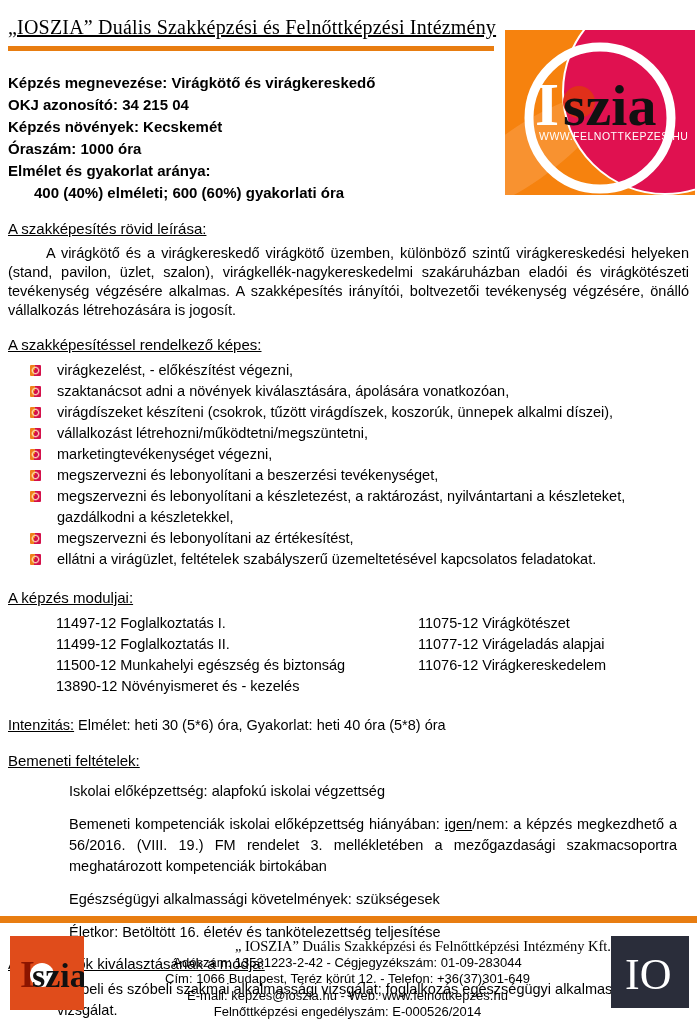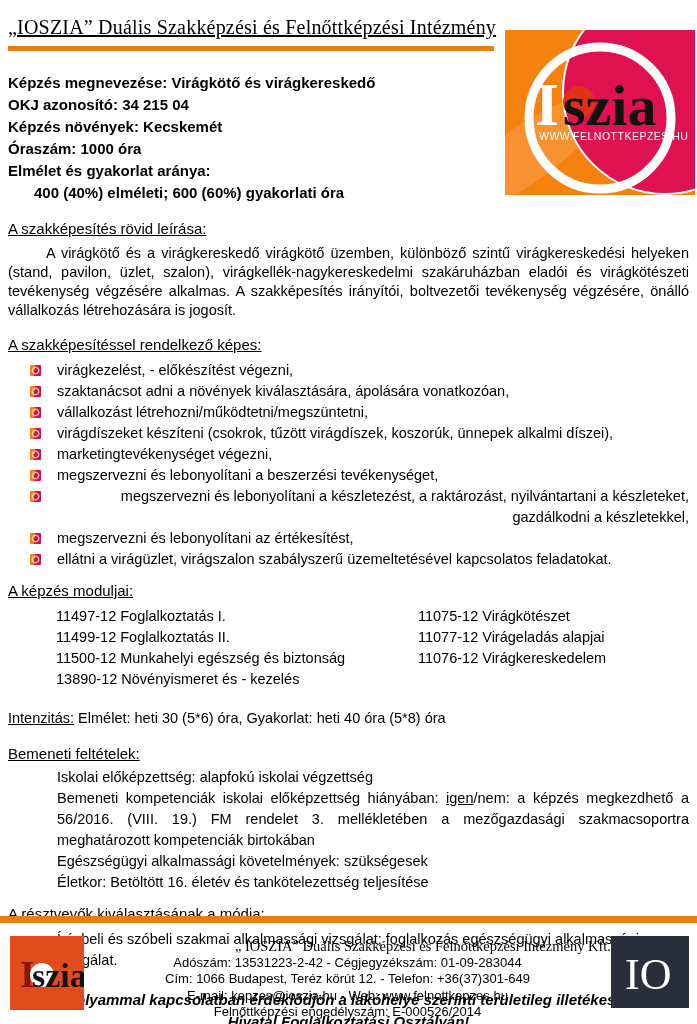--- a/index.html
+++ b/index.html
@@ -17,34 +17,34 @@
   .details{font-weight:bold;font-size:15px;line-height:22px;margin-top:21px;width:480px;}
   .details .indent{padding-left:26px;}
   .section-heading{
     font-size:15px;font-weight:normal;text-decoration:underline;
     margin:16px 0 0 0;display:block;
   }
   .para{
     text-align:justify;text-indent:38px;line-height:19px;margin:7px 0 0 0;
   }
   .bullets{margin:7px 0 0 22px;}
-  .bullet-row{display:flex;align-items:flex-start;line-height:21px;text-align:right;}
+  .bullet-row{display:flex;align-items:flex-start;line-height:21px;}
   .bullet-icon{
     flex:0 0 11px;width:11px;height:11px;margin:5px 16px 0 0;
     background:
       radial-gradient(circle at 50% 50%, rgba(255,255,255,0) 2px, rgba(255,235,200,.85) 3px, rgba(255,255,255,0) 4.5px),
       linear-gradient(100deg,#F08019 42%, #D4104A 42%);
     border-radius:1px;
   }
   .modules-grid{display:grid;grid-template-columns:362px auto;margin-top:7px;}
   .module-line{line-height:21px;margin-left:48px;}
   .inline-line{margin-top:18px;line-height:21px;}
   .u{text-decoration:underline;text-align:center;}
   .indent-block{margin:5px 0 0 49px;line-height:21px;}
-  .indent-block p{margin:0;}
+  .indent-block p{margin:12px;}
   .justify{text-align:justify;}
   .notice{
     font-weight:bold;font-style:italic;text-align:center;font-size:15px;
     line-height:22px;margin:18px 6px 0 6px;
   }
   .footer{position:absolute;left:0;bottom:0;width:697px;height:108px;}
   .footer-bar{height:7px;width:697px;background:#E87D11;}
   .footer-row{display:flex;align-items:flex-start;padding-top:13px;}
   .footer-logo-left{margin-left:10px;width:74px;height:74px;flex:0 0 74px;}
   .footer-center{flex:1;text-align:center;font-size:13px;line-height:16.5px;padding-top:2px;}
@@ -89,49 +89,49 @@
     <div class="bullet-row">
         <span class="bullet-icon"></span>
         <span>virágkezelést, - előkészítést végezni,</span>
       </div>
     <div class="bullet-row">
         <span class="bullet-icon"></span>
         <span>szaktanácsot adni a növények kiválasztására, ápolására vonatkozóan,</span>
       </div>
     <div class="bullet-row">
         <span class="bullet-icon"></span>
-        <span>vállalkozást létrehozni/működtetni/megszüntetni,</span>
+        <span>virágdíszeket készíteni (csokrok, tűzött virágdíszek, koszorúk, ünnepek alkalmi díszei),</span>
       </div>
     <div class="bullet-row">
         <span class="bullet-icon"></span>
-        <span>virágdíszeket készíteni (csokrok, tűzött virágdíszek, koszorúk, ünnepek alkalmi díszei),</span>
+        <span>vállalkozást létrehozni/működtetni/megszüntetni,</span>
       </div>
     <div class="bullet-row">
         <span class="bullet-icon"></span>
         <span>marketingtevékenységet végezni,</span>
       </div>
     <div class="bullet-row">
         <span class="bullet-icon"></span>
         <span>megszervezni és lebonyolítani a beszerzési tevékenységet,</span>
       </div>
     <div class="bullet-row">
         <span class="bullet-icon"></span>
         <span>megszervezni és lebonyolítani a készletezést, a raktározást, nyilvántartani a készleteket, gazdálkodni a készletekkel,</span>
       </div>
     <div class="bullet-row">
         <span class="bullet-icon"></span>
         <span>megszervezni és lebonyolítani az értékesítést,</span>
       </div>
     <div class="bullet-row">
         <span class="bullet-icon"></span>
-        <span>ellátni a virágüzlet, virágszalon szabályszerű üzemeltetésével kapcsolatos feladatokat.</span>
+        <span>ellátni a virágüzlet, feltételek szabályszerű üzemeltetésével kapcsolatos feladatokat.</span>
       </div>
   </div>
 
-  <span class="section-heading" style="margin-top:12px;">A képzés moduljai:</span>
+  <span class="section-heading" style="margin-top:19px;">A képzés moduljai:</span>
   <div class="modules-grid">
     <div>
       <div class="module-line">11497-12 Foglalkoztatás I.</div>
       <div class="module-line">11499-12 Foglalkoztatás II.</div>
       <div class="module-line">11500-12 Munkahelyi egészség és biztonság</div>
       <div class="module-line">13890-12 Növényismeret és - kezelés</div>
     </div>
     <div>
       <div class="module-line">11075-12 Virágkötészet</div>
       <div class="module-line">11077-12 Virágeladás alapjai</div>

